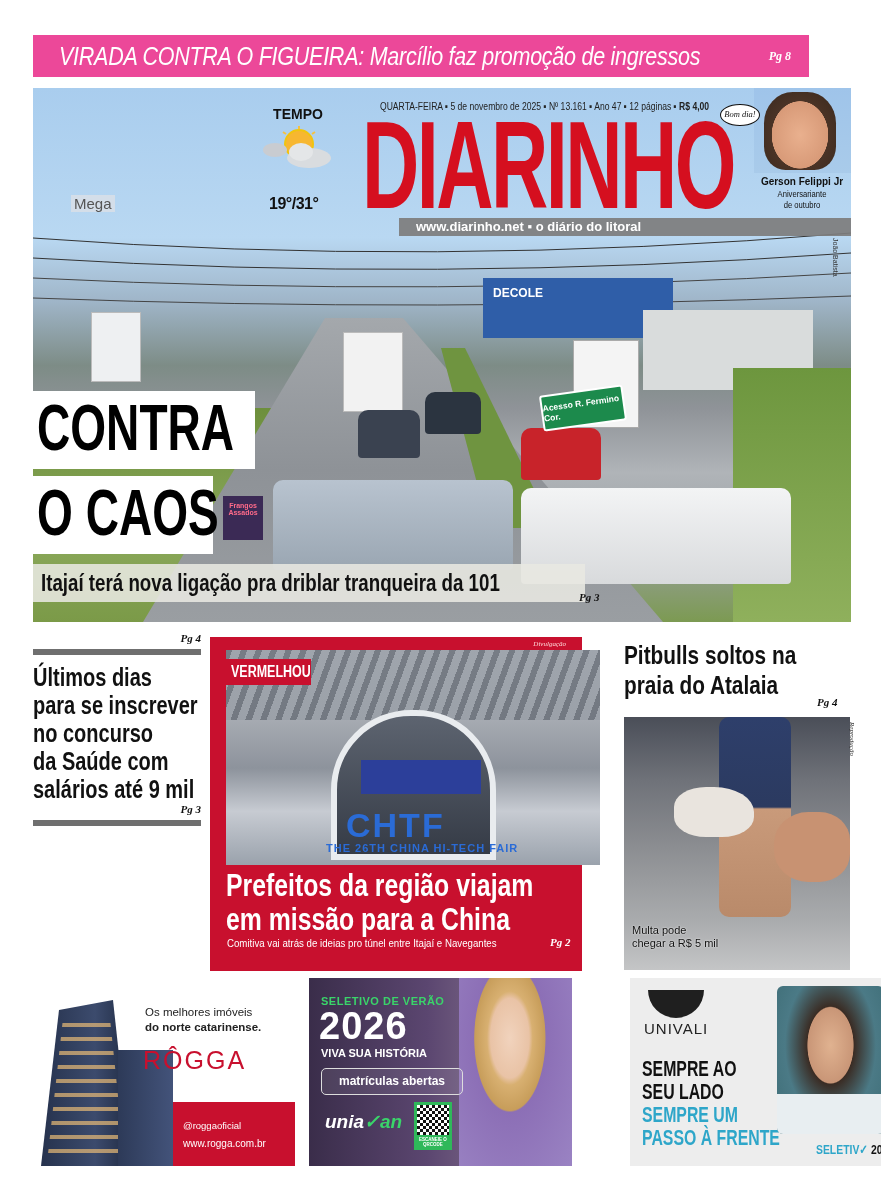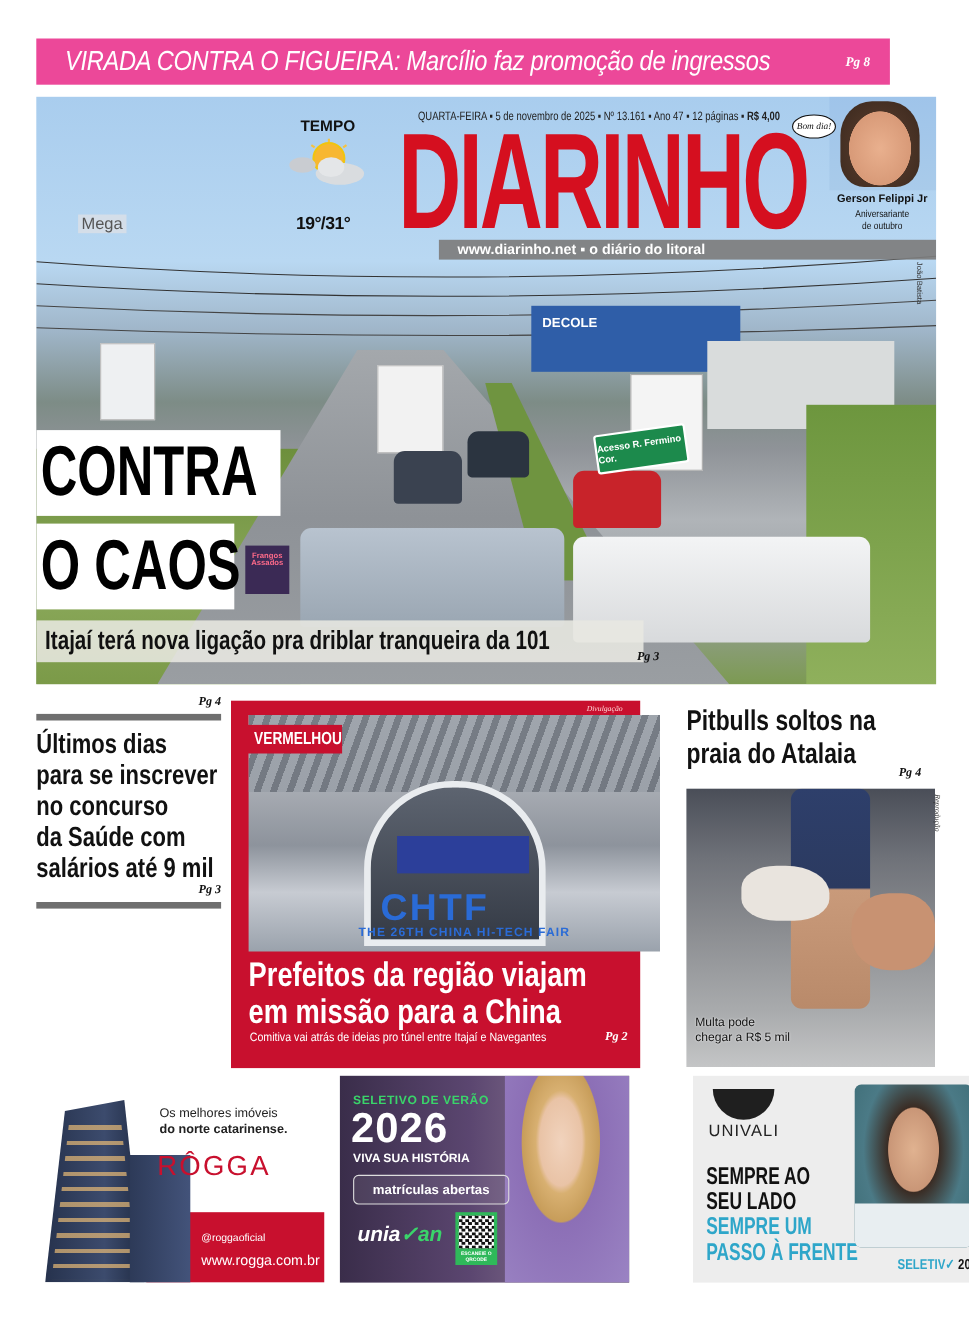--- a/index.html
+++ b/index.html
@@ -107,21 +107,21 @@
   .ad { top: 978px; height: 188px; overflow: hidden; }
   .ad-rogga { left: 33px; width: 262px; background: #fff; }
   .ad-rogga .tower { position:absolute; left: 8px; top: 22px; width: 90px; height: 166px; background: linear-gradient(90deg,#26324d,#3c4b6d 60%, #1f2a42); clip-path: polygon(20% 6%, 80% 0, 100% 100%, 0 100%); }
   .ad-rogga .tower2 { position:absolute; left: 85px; top: 72px; width: 55px; height: 116px; background: linear-gradient(90deg,#2d3a58,#43537a); }
   .ad-rogga .windows { position:absolute; left: 14px; top: 35px; width: 78px; height: 150px; background: repeating-linear-gradient(180deg, transparent 0 10px, rgba(246,196,120,0.65) 10px 14px); clip-path: polygon(20% 6%, 80% 0, 100% 100%, 0 100%); }
   .ad-rogga .redband { position:absolute; left: 100px; top: 124px; width: 162px; height: 64px; background: #c8102e; }
   .ad-rogga .line1 { position:absolute; left: 112px; top: 28px; font-size: 11.5px; color:#222; }
   .ad-rogga .line2 { position:absolute; left: 112px; top: 43px; font-size: 11.5px; font-weight:bold; color:#222; }
   .ad-rogga .brand { position:absolute; left: 110px; top: 68px; font-size: 25px; color:#c8102e; letter-spacing: 2px; }
   .ad-rogga .ig { position:absolute; left: 150px; top: 142px; font-size: 9.5px; color:#fff; }
-  .ad-rogga .web { position:absolute; left: 150px; top: 160px; font-size: 13px; color:#fff; }
+  .ad-rogga .web { position:absolute; left: 150px; top: 160px; font-size: 10px; color:#fff; }
 
   .ad-uniavan { left: 309px; width: 263px; background: linear-gradient(90deg,#3a2d4a 0%, #5b4670 45%, #7a6686 70%, #4e3f5f 100%); }
   .ad-uniavan .girl { position:absolute; left: 150px; top: 0; width: 113px; height: 188px; background: radial-gradient(ellipse at 45% 32%, #f1d3bd 0%, #e9c3a6 22%, #d8b071 26%, #c79d5a 40%, #8c6fb6 41%, #9a83c3 100%); }
   .ad-uniavan .kicker { position:absolute; left: 12px; top: 17px; font-weight:bold; font-size: 11px; color:#3ad46a; letter-spacing: 0.5px; }
   .ad-uniavan .year { position:absolute; left: 10px; top: 27px; font-weight:bold; font-size: 38px; color:#fff; letter-spacing: 1px; }
   .ad-uniavan .tagline { position:absolute; left: 12px; top: 69px; font-weight:bold; font-size: 11px; color:#fff; }
   .ad-uniavan .pill { position:absolute; left: 12px; top: 90px; width: 142px; height: 27px; border: 1px solid #ddd; border-radius: 5px; color:#fff; font-weight:bold; font-size: 12px; line-height: 25px; text-align:center; background: rgba(255,255,255,0.08); }
   .ad-uniavan .logo2 { position:absolute; left: 16px; top: 132px; font-weight:bold; font-style: italic; font-size: 19px; color:#fff; }
   .ad-uniavan .logo2 .v { color:#3ad46a;margin-top:40px; }
   .ad-uniavan .qr { position:absolute; left: 105px; top: 124px; width: 38px; height: 48px; background:#2fb85a; padding: 3px; }

